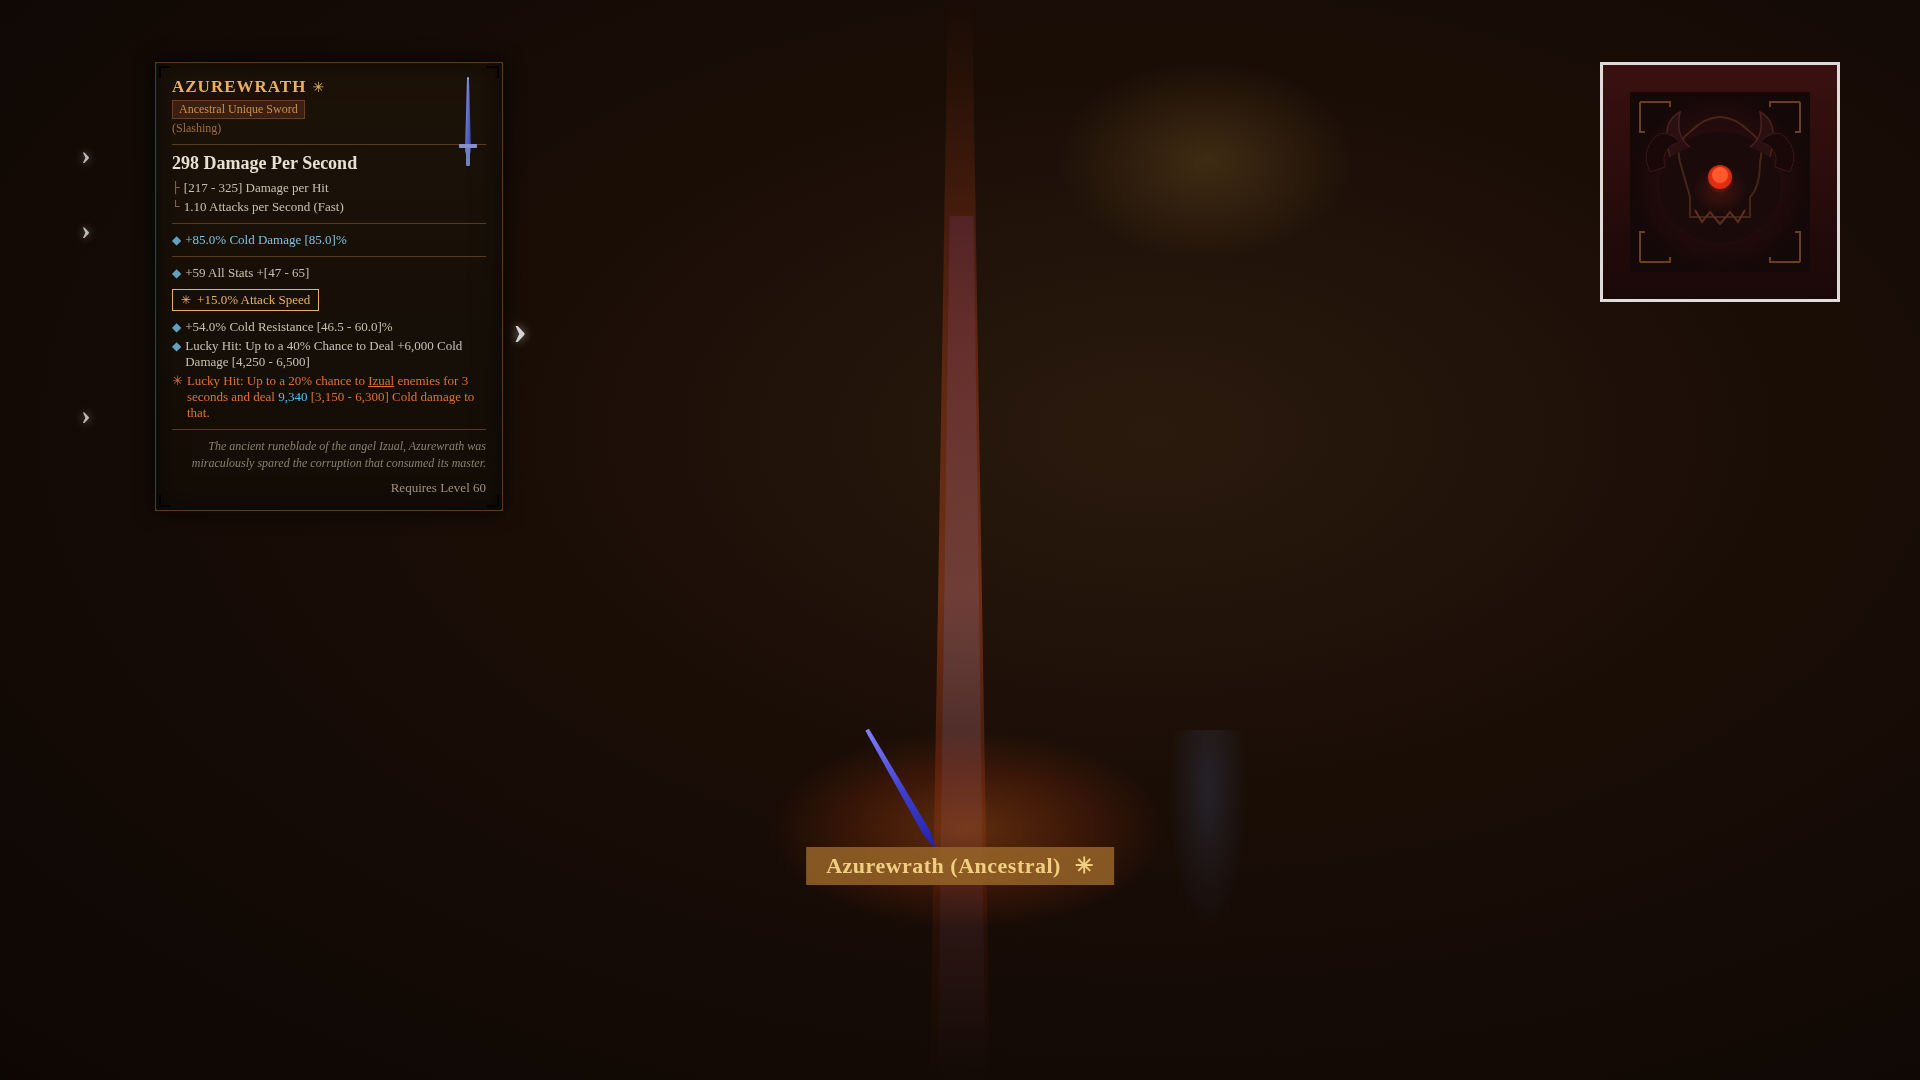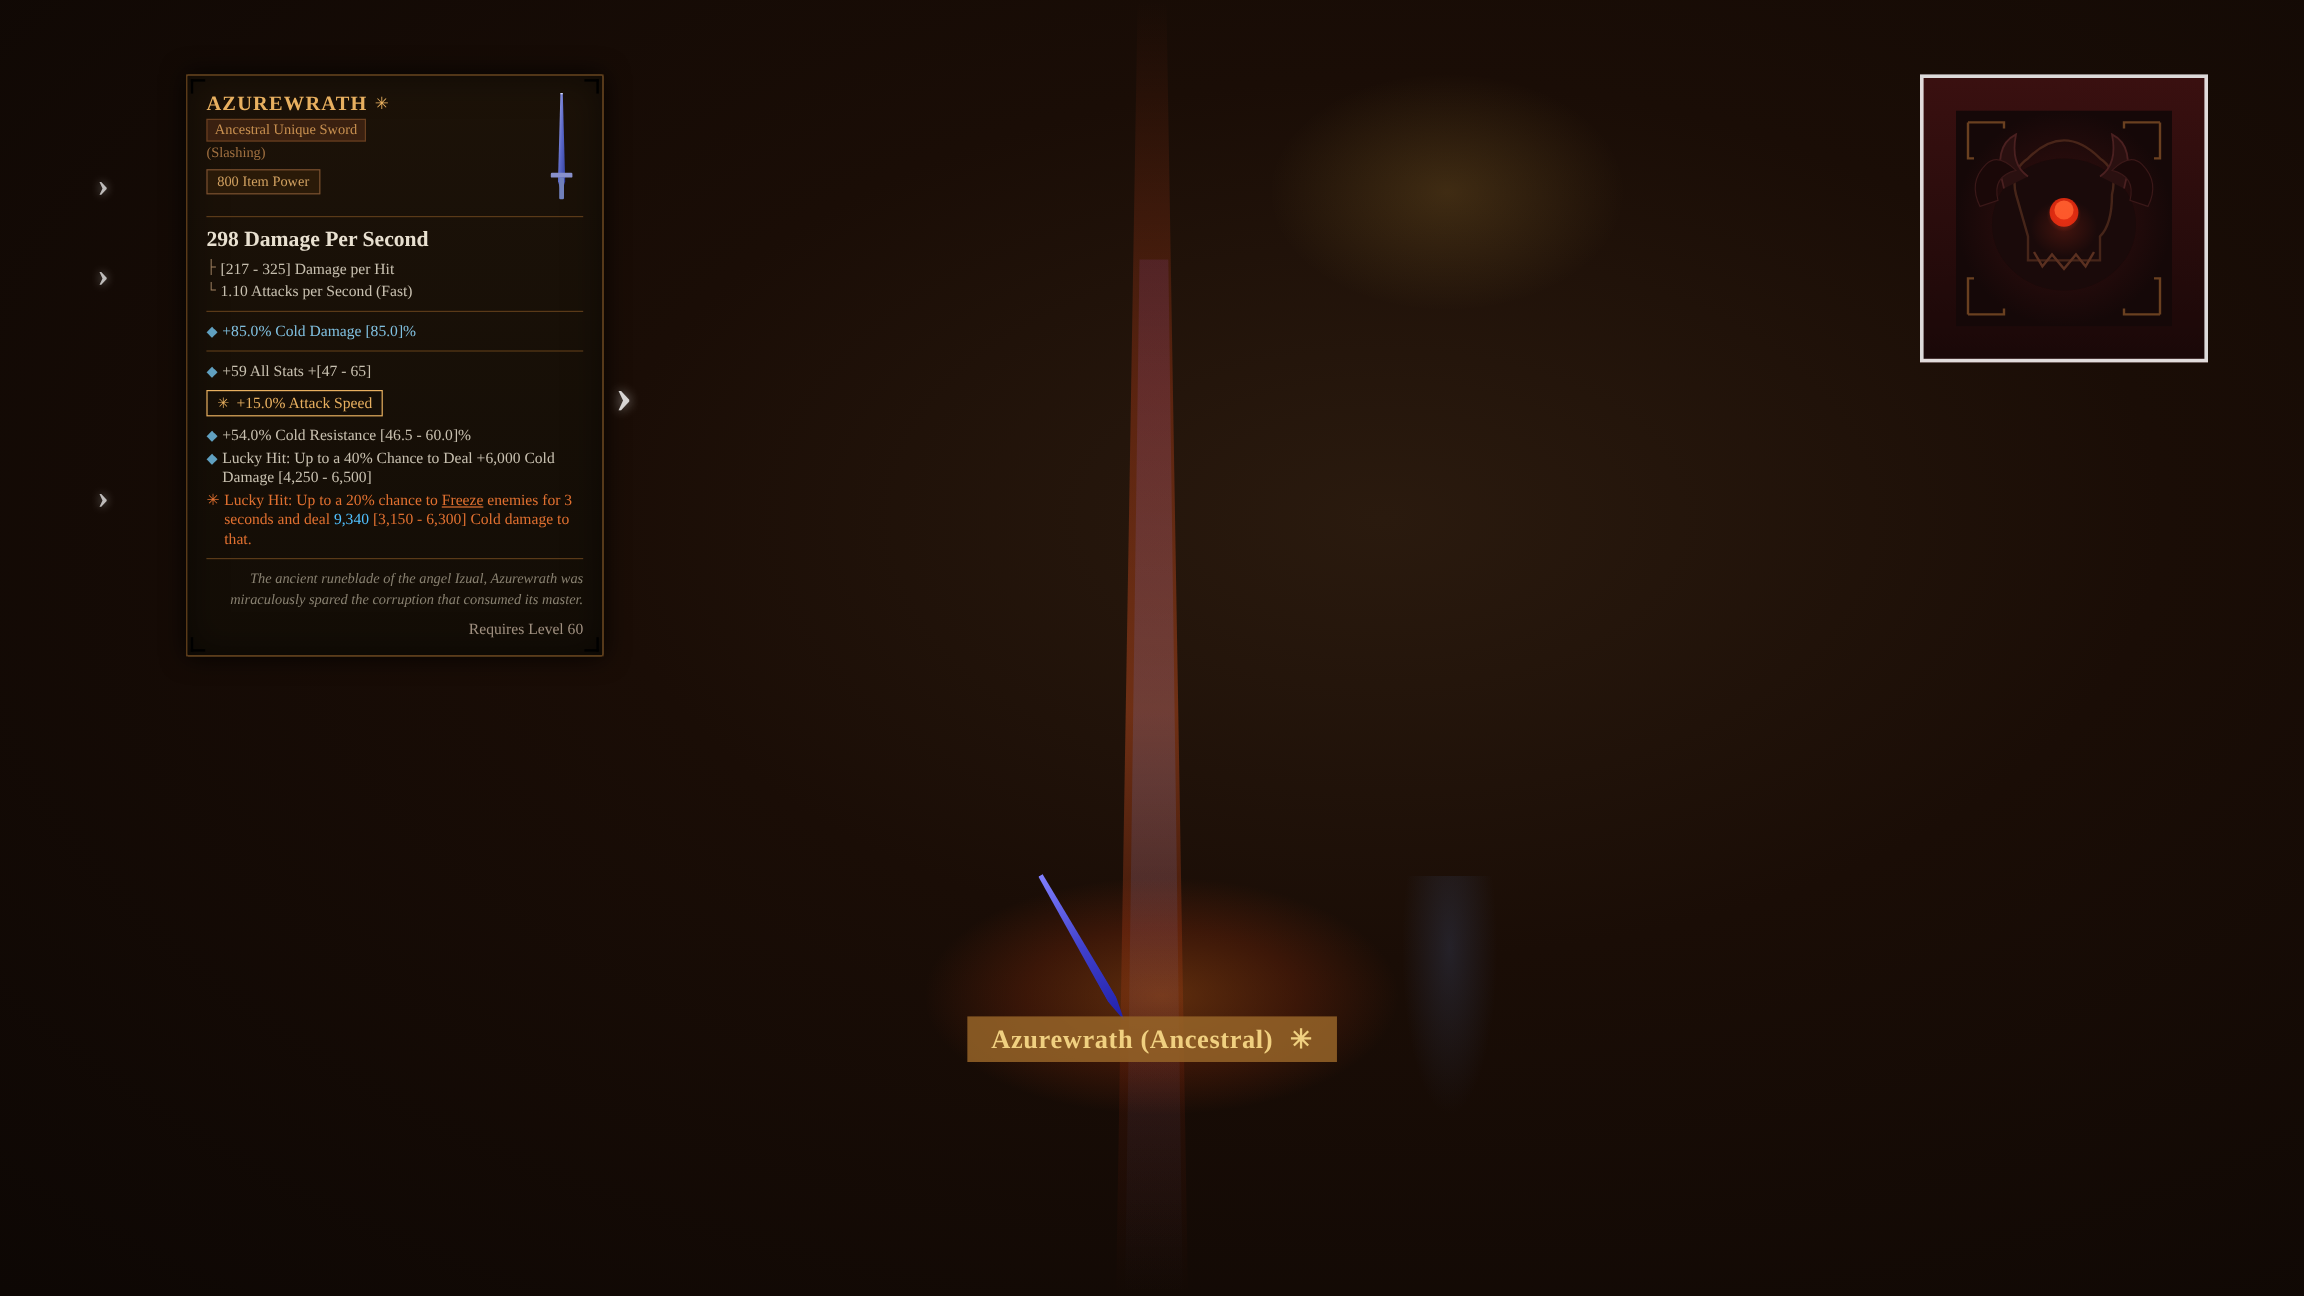--- a/index.html
+++ b/index.html
@@ -408,23 +408,20 @@
     <span class="card-title">AZUREWRATH</span>
     <span class="unique-star">✳</span>
   </div>
 
   <div>
     <span class="card-subtitle">Ancestral Unique Sword</span>
   </div>
 
   <div class="card-type">(Slashing)</div>
 
-  <div>
-    <span class="item-power-badge">800 Item Power</span>
-  </div>
 
   <hr class="divider-line">
 
   <div class="dps-main">298 Damage Per Second</div>
 
   <div class="stat-line">
     <span class="bullet">├</span>
     <span>[217 - 325] Damage per Hit</span>
   </div>
 
@@ -461,21 +458,21 @@
 
   <div class="stat-line">
     <span class="diamond">◆</span>
     <span>Lucky Hit: Up to a 40% Chance to Deal +6,000 Cold Damage [4,250 - 6,500]</span>
   </div>
 
   <div class="stat-line lucky-special">
     <span class="unique-icon">✳</span>
     <span>
       <span>Lucky Hit: Up to a 20% chance to</span>
-      <span class="underline-text">Freeze</span>
+      <span class="underline-text">Izual</span>
       <span>enemies for 3 seconds and deal</span>
       <span class="highlight-num">9,340</span>
       <span>[3,150 - 6,300] Cold</span>
       <span>damage to that.</span>
     </span>
   </div>
 
   <hr class="divider-line">
 
   <div class="flavor-text">The ancient runeblade of the angel Izual, Azurewrath was miraculously spared the corruption that consumed its master.</div>

